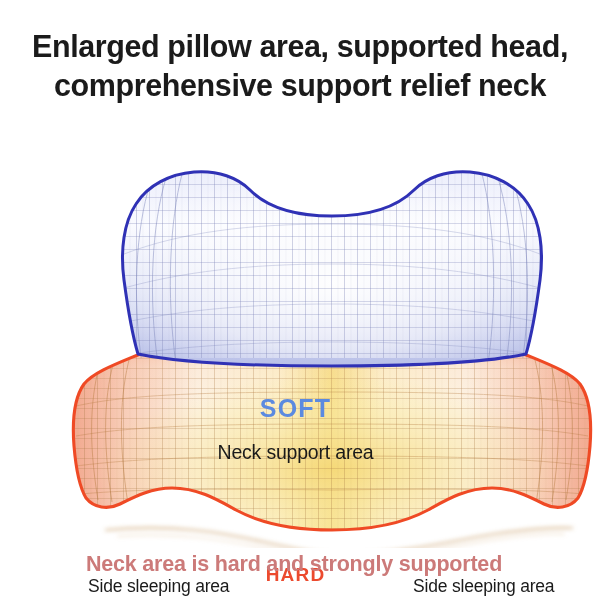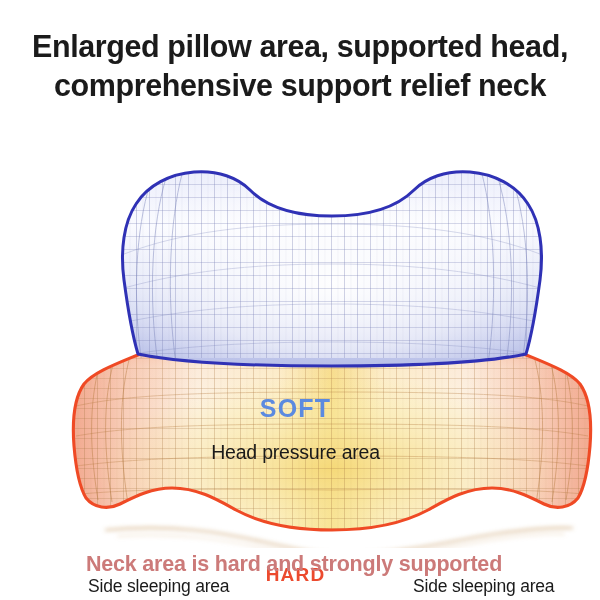--- a/index.html
+++ b/index.html
@@ -323,20 +323,20 @@
                C100,176 96,152 92,122 Z" fill="none" stroke="#2f31b5" stroke-width="3" stroke-linejoin="round"></path>
     </g>
 
     <g filter="url(#softBlur)">
       <path d="M74,372 C140,366 188,374 232,384 C276,394 296,398 330,396 C372,394 414,384 462,376 C496,371 520,369 540,370" fill="none" stroke="#c79a63" stroke-width="2.2" opacity="0.62" stroke-linecap="round"></path>
       <path d="M86,378 C150,374 194,382 236,391 C278,400 300,403 332,401 C372,398 412,390 458,382 C492,377 514,375 532,376" fill="none" stroke="#d9b488" stroke-width="1.5" opacity="0.42" stroke-linecap="round"></path>
     </g>
   </svg>
 
   <div class="lbl lbl-soft">SOFT</div>
-  <div class="lbl lbl-head">Head pressure area</div>
+  <div class="lbl lbl-head">Neck support area</div>
   <div class="lbl lbl-hard">HARD</div>
   <div class="lbl lbl-side-left">Side sleeping area</div>
   <div class="lbl lbl-side-right">Side sleeping area</div>
 
 </div>
 
 <div class="footer-caption">Neck area is hard and strongly supported</div>
 
 </body></html>

